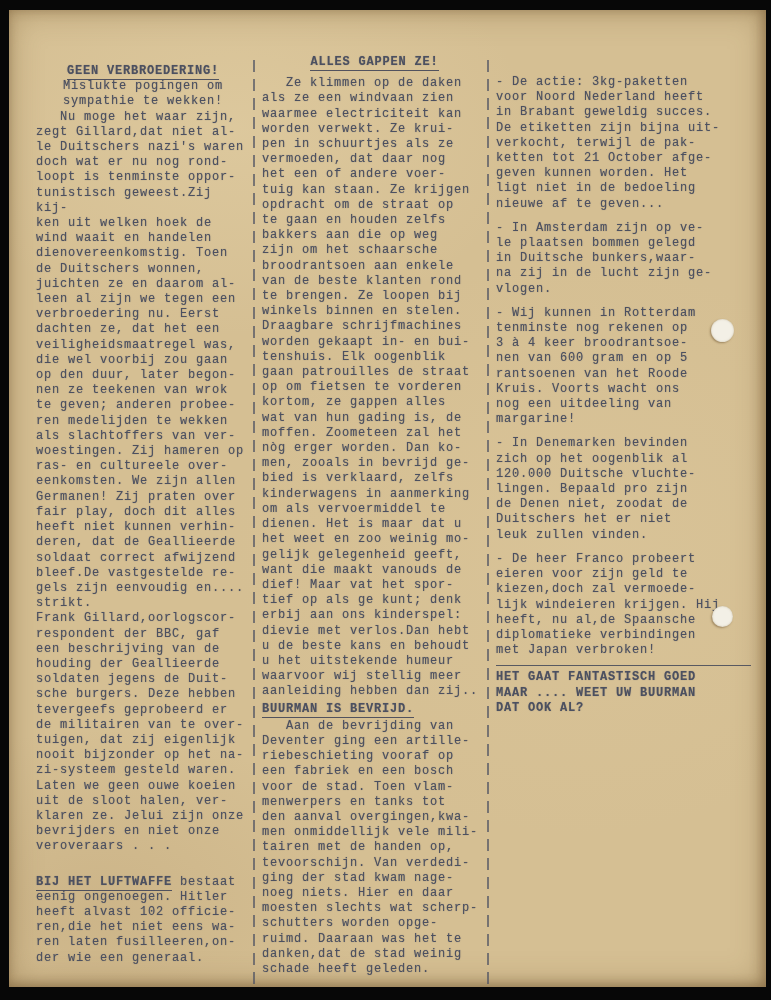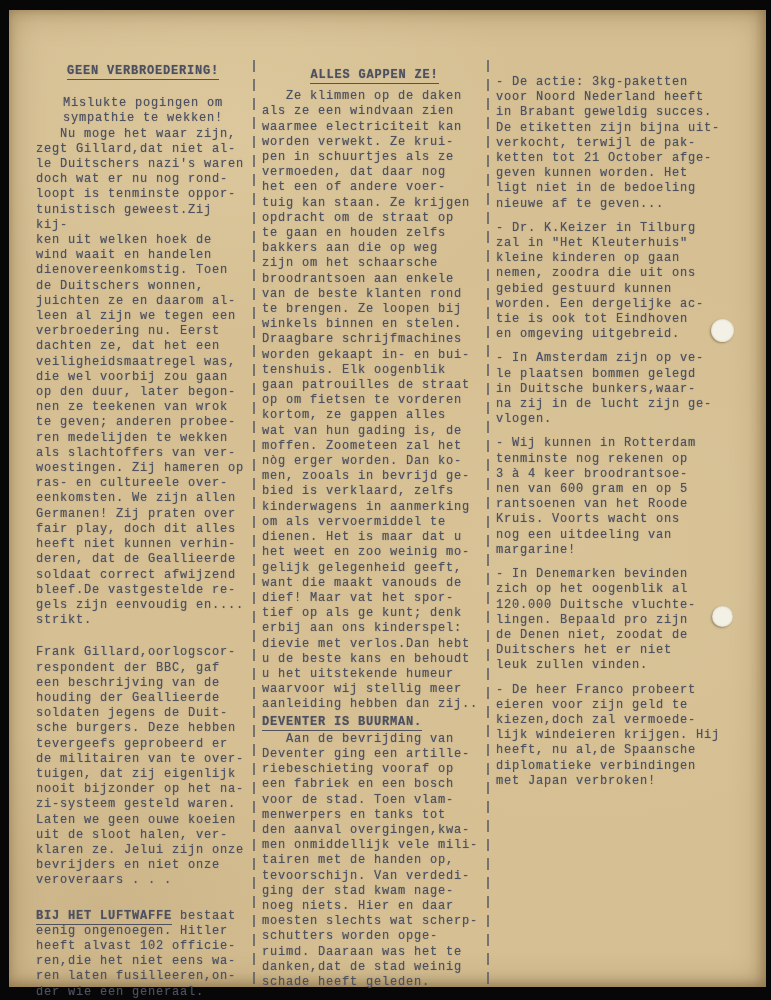--- a/index.html
+++ b/index.html
@@ -11,29 +11,29 @@
            radial-gradient(ellipse 500px 420px at 75% 55%, rgba(228,208,165,0.22), rgba(228,208,165,0) 70%),
            radial-gradient(ellipse 380px 260px at 12% 92%, rgba(140,105,60,0.12), rgba(140,105,60,0) 70%),
            #d5bf93;
          box-shadow: inset 0 0 32px rgba(108,78,38,0.38), inset -5px 0 12px rgba(100,70,35,0.30), inset 0 -4px 10px rgba(100,70,35,0.25);}
   .col{position:absolute;color:#4c5060;font-size:12px;line-height:15.2px;letter-spacing:0.8px;
        text-shadow:0 0 1px rgba(70,74,92,0.55);}
   .txt{white-space:pre-line;}
   .center{text-align:center;}
   .hdr{font-weight:bold;}
   .underlined{border-bottom:1.6px solid rgba(66,70,88,0.9);padding-bottom:1px;}
-  .para{margin-top:17px;}
+  .para{margin-top:0;}
   .indent{text-indent:24px;}
   .luft{margin-top:20px;}
   .mt6{margin-top:6px;}
   .mt2{margin-top:2px;}
   .item{margin-top:9px;}
   .footer{margin-top:7px;border-top:1.6px solid rgba(66,70,88,0.85);padding-top:4px;font-weight:bold;}
   .col1{left:27px;top:54px;width:214px;}
-  .col2{left:253px;top:58px;width:225px;}
+  .col2{left:253px;top:45px;width:225px;}
   .col3{left:487px;top:56px;width:255px;}
   .divider{position:absolute;top:50px;width:2px;height:925px;
            background:repeating-linear-gradient(to bottom, rgba(78,82,98,0.7) 0 12px, rgba(78,82,98,0) 12px 19px);}
   .div1{left:244px;}
   .div2{left:478px;}
   .hole{position:absolute;border-radius:50%;background:#f3f0e6;
         box-shadow:-1px 1px 2px rgba(115,90,55,0.55), inset 0 0 2px rgba(160,140,100,0.5);}
   .hole1{left:711px;top:319px;width:23px;height:23px;}
   .hole2{left:712px;top:606px;width:21px;height:21px;}
 </style>
@@ -142,21 +142,21 @@
 gelijk gelegenheid geeft,
 want die maakt vanouds de
 dief! Maar vat het spor-
 tief op als ge kunt; denk
 erbij aan ons kinderspel:
 dievie met verlos.Dan hebt
 u de beste kans en behoudt
 u het uitstekende humeur
 waarvoor wij stellig meer
 aanleiding hebben dan zij..</div>
-      <div class="hdr mt2"><span class="underlined">DEVENTER IS BUURMAN.</span></div>
+      <div class="hdr mt2"><span class="underlined">BUURMAN IS BEVRIJD.</span></div>
       <div class="txt mt2 indent">Aan de bevrijding van
 Deventer ging een artille-
 riebeschieting vooraf op
 een fabriek en een bosch
 voor de stad. Toen vlam-
 menwerpers en tanks tot
 den aanval overgingen,kwa-
 men onmiddellijk vele mili-
 tairen met de handen op,
 tevoorschijn. Van verdedi-
@@ -172,28 +172,20 @@
     <div class="col col3">
       <div class="txt item">- De actie: 3kg-paketten
 voor Noord Nederland heeft
 in Brabant geweldig succes.
 De etiketten zijn bijna uit-
 verkocht, terwijl de pak-
 ketten tot 21 October afge-
 geven kunnen worden. Het
 ligt niet in de bedoeling
 nieuwe af te geven...</div>
-      <div class="txt item">- Dr. K.Keizer in Tilburg
-zal in "Het Kleuterhuis"
-kleine kinderen op gaan
-nemen, zoodra die uit ons
-gebied gestuurd kunnen
-worden. Een dergelijke ac-
-tie is ook tot Eindhoven
-en omgeving uitgebreid.</div>
       <div class="txt item">- In Amsterdam zijn op ve-
 le plaatsen bommen gelegd
 in Duitsche bunkers,waar-
 na zij in de lucht zijn ge-
 vlogen.</div>
       <div class="txt item">- Wij kunnen in Rotterdam
 tenminste nog rekenen op
 3 à 4 keer broodrantsoe-
 nen van 600 gram en op 5
 rantsoenen van het Roode
@@ -207,19 +199,22 @@
 de Denen niet, zoodat de
 Duitschers het er niet
 leuk zullen vinden.</div>
       <div class="txt item">- De heer Franco probeert
 eieren voor zijn geld te
 kiezen,doch zal vermoede-
 lijk windeieren krijgen. Hij
 heeft, nu al,de Spaansche
 diplomatieke verbindingen
 met Japan verbroken!</div>
+      <div class="txt footer">HET GAAT FANTASTISCH GOED
+MAAR .... WEET UW BUURMAN
+DAT OOK AL?</div>
     </div>
 
   </div>
 
   <div class="hole hole1"></div>
   <div class="hole hole2"></div>
 </div>
 
 </body></html>

